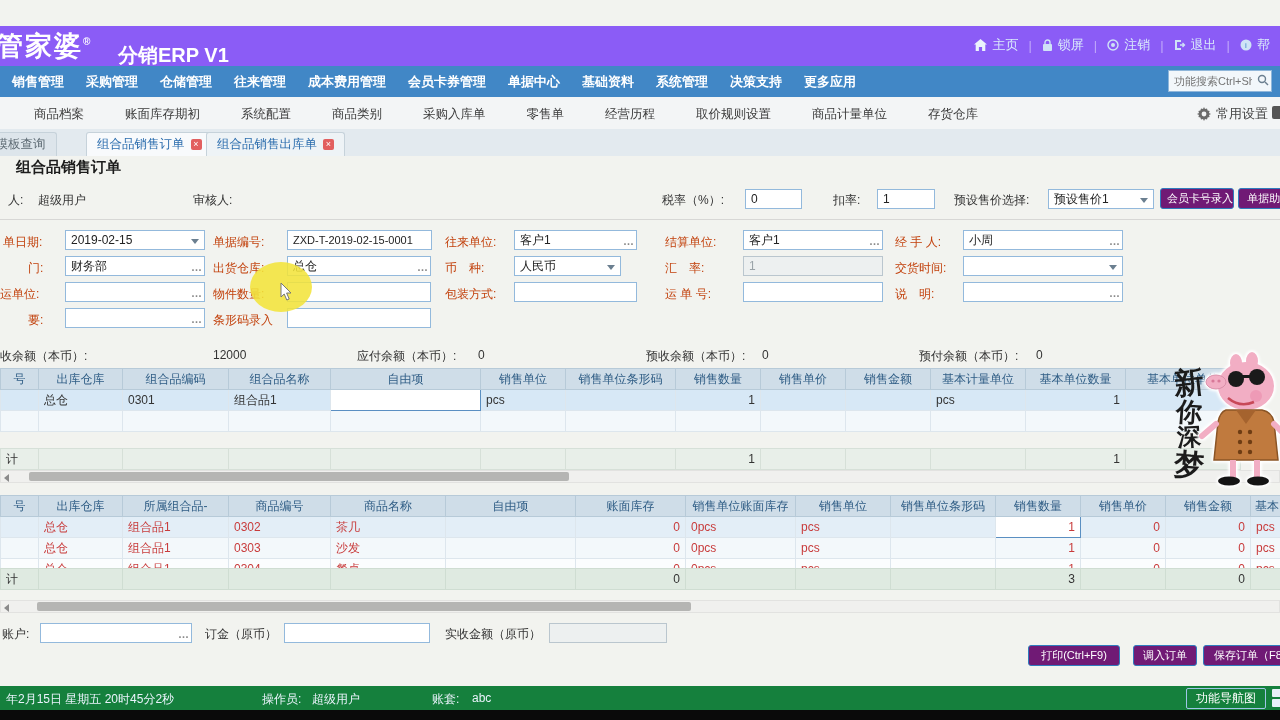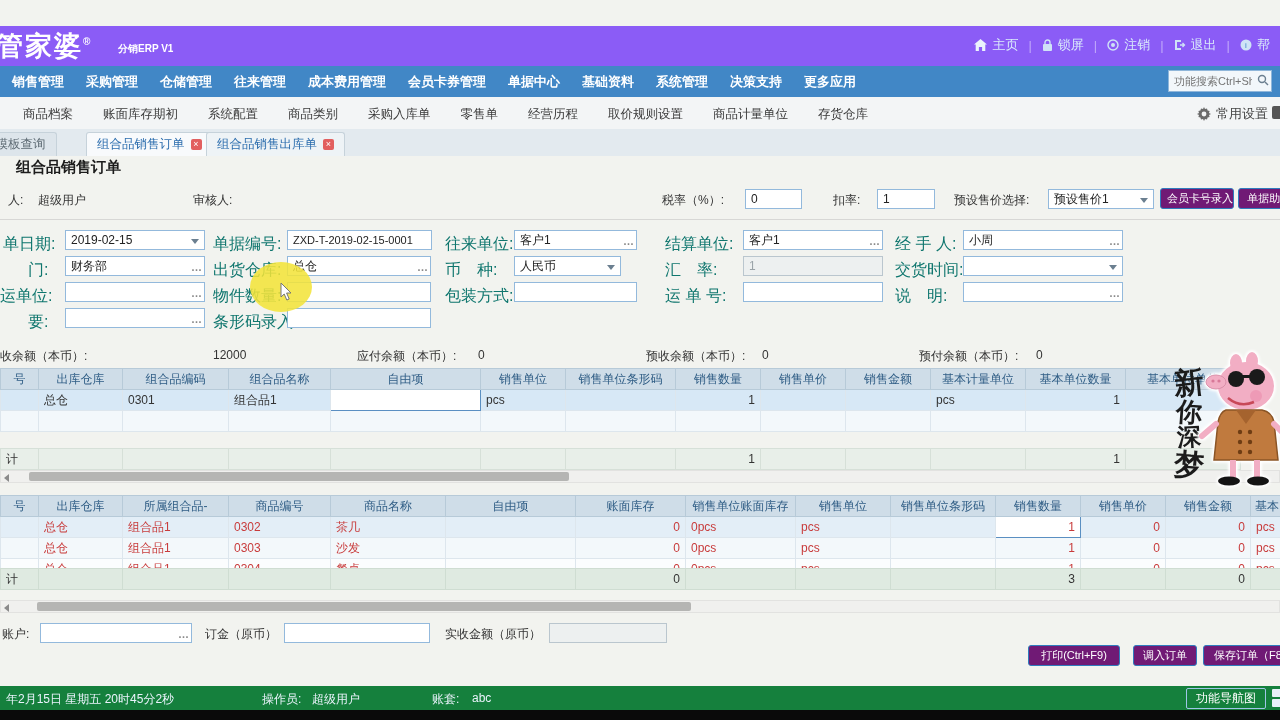--- a/index.html
+++ b/index.html
@@ -11,51 +11,51 @@
   #titlebar{position:absolute;left:0;top:0;width:1280px;height:26px;background:linear-gradient(#232323,#101010);}
   #titlebar .ttl{position:absolute;left:2px;top:6px;color:#8d8d8d;font-size:12px;white-space:nowrap;}
   #winctl{position:absolute;right:22px;top:2px;width:62px;height:20px;background:#242424;border:1px solid #b9b9b9;border-radius:4px;display:flex;}
   #winctl span{flex:1;color:#e8e8e8;font-size:11px;text-align:center;line-height:19px;cursor:default;}
   #winclose{position:absolute;right:-4px;top:2px;width:22px;height:20px;background:#c23a2c;border:1px solid #d96a57;border-radius:3px;}
 
   
   #header{position:absolute;left:0;top:26px;width:1280px;height:40px;background:#8b5cf6;}
   #logo{position:absolute;left:-4px;top:2px;color:#fff;font-size:27px;font-weight:bold;letter-spacing:2px;}
   #logo sup{font-size:10px;}
-  #product{position:absolute;left:118px;top:16px;color:#fff;font-size:10px;font-weight:bold;}
+  #product{position:absolute;left:118px;top:16px;color:#fff;font-size:20px;font-weight:bold;}
   #hdrnav{position:absolute;right:0;top:10px;display:flex;align-items:center;color:#d9eafb;font-size:13px;white-space:nowrap;}
   #hdrnav .itm{display:flex;align-items:center;gap:5px;margin:0 10px;cursor:pointer;}
   #hdrnav .sep{color:rgba(255,255,255,.45);}
   #hdrnav svg{display:block;}
 
   
   #menubar{position:absolute;left:0;top:66px;width:1280px;height:31px;background:#4187c6;border-bottom:1px solid #5a9fd4;}
   #menubar .mi{position:relative;float:left;margin-left:2px;padding:7px 10px 0 10px;color:#fff;font-size:13px;font-weight:600;cursor:pointer;white-space:nowrap;}
   #searchbox{position:absolute;right:8px;top:4px;width:102px;height:20px;background:#f2f7fb;border:1px solid #8fb6da;}
   #searchbox input{position:absolute;left:3px;top:1px;width:78px;height:16px;border:0;background:transparent;font-size:11px;color:#888;outline:none;font-family:inherit;}
   #searchbox svg{position:absolute;right:2px;top:3px;}
 
   
   #shortcutbar{position:absolute;left:0;top:97px;width:1280px;height:32px;background:#f3f5f6;border-bottom:1px solid #dfe4e8;}
-  #shortcutbar .si{float:left;margin-left:16px;padding:9px 7px 0 7px;color:#3a3a3a;font-size:12.5px;cursor:pointer;white-space:nowrap;}
+  #shortcutbar .si{float:left;margin-left:27px;padding:9px 7px 0 7px;color:#3a3a3a;font-size:12.5px;cursor:pointer;white-space:nowrap;}
   #quickset{position:absolute;right:12px;top:8px;display:flex;align-items:center;gap:5px;color:#444;font-size:13px;cursor:pointer;}
   #qs-sliver{position:absolute;right:-4px;top:9px;width:12px;height:13px;background:#555;border-radius:2px;}
 
   
   #tabbar{position:absolute;left:0;top:129px;width:1280px;height:27px;background:#e3eaef;border-bottom:1px solid #c9d5dd;}
   .tab{position:absolute;bottom:0;height:23px;line-height:23px;padding:0 10px;font-size:12.5px;border:1px solid #c6d2da;border-bottom:none;border-radius:3px 3px 0 0;cursor:pointer;white-space:nowrap;display:flex;align-items:center;gap:6px;}
   .tab.inactive1{left:-28px;background:#dde5eb;color:#5d6a73;}
   .tab.active{left:86px;background:#f8fafc;color:#2a6cad;}
   .tab.inactive2{left:206px;background:#eef3f6;color:#2a6cad;}
   .tab .close{display:inline-block;width:11px;height:11px;background:#e25f5f;border-radius:2px;color:#fff;font-size:9px;line-height:11px;text-align:center;}
 
   
   #content{position:absolute;left:0;top:156px;width:1280px;height:530px;background:#f2f3ef;}
   #pagetitle{position:absolute;left:16px;top:2px;font-size:15px;font-weight:bold;color:#1c1c1c;}
-  .lbl{position:absolute;color:#0f766e;font-size:16px;white-space:nowrap;}
+  .lbl{position:absolute;color:#c2410c;font-size:12px;white-space:nowrap;}
   .dlbl{position:absolute;color:#333;font-size:12px;white-space:nowrap;}
   .inp{position:absolute;height:20px;box-sizing:border-box;background:#fff;border:1px solid #93b9dc;font-size:12px;color:#222;line-height:18px;padding:0 5px;white-space:nowrap;overflow:hidden;}
   .inp.dis{background:#edf0f0;border-color:#bac6ce;color:#9aa3a8;}
   .dots{position:absolute;right:3px;top:1px;color:#8a8a8a;font-size:11px;font-weight:bold;letter-spacing:-1px;}
   .caret{position:absolute;right:5px;top:8px;width:0;height:0;border-left:4px solid transparent;border-right:4px solid transparent;border-top:5px solid #6b7f90;}
   #divider{position:absolute;left:0;top:63px;width:1280px;height:1px;background:#d7d7d5;}
   .btn{position:absolute;background:#701a75;border:1px solid #2f7cbe;border-radius:3px;color:#fff;font-size:11px;text-align:center;line-height:19px;height:21px;box-sizing:border-box;cursor:pointer;white-space:nowrap;overflow:hidden;padding:0 6px;}
 
   
   table.grid{border-collapse:collapse;table-layout:fixed;font-size:12px;background:#fff;}

